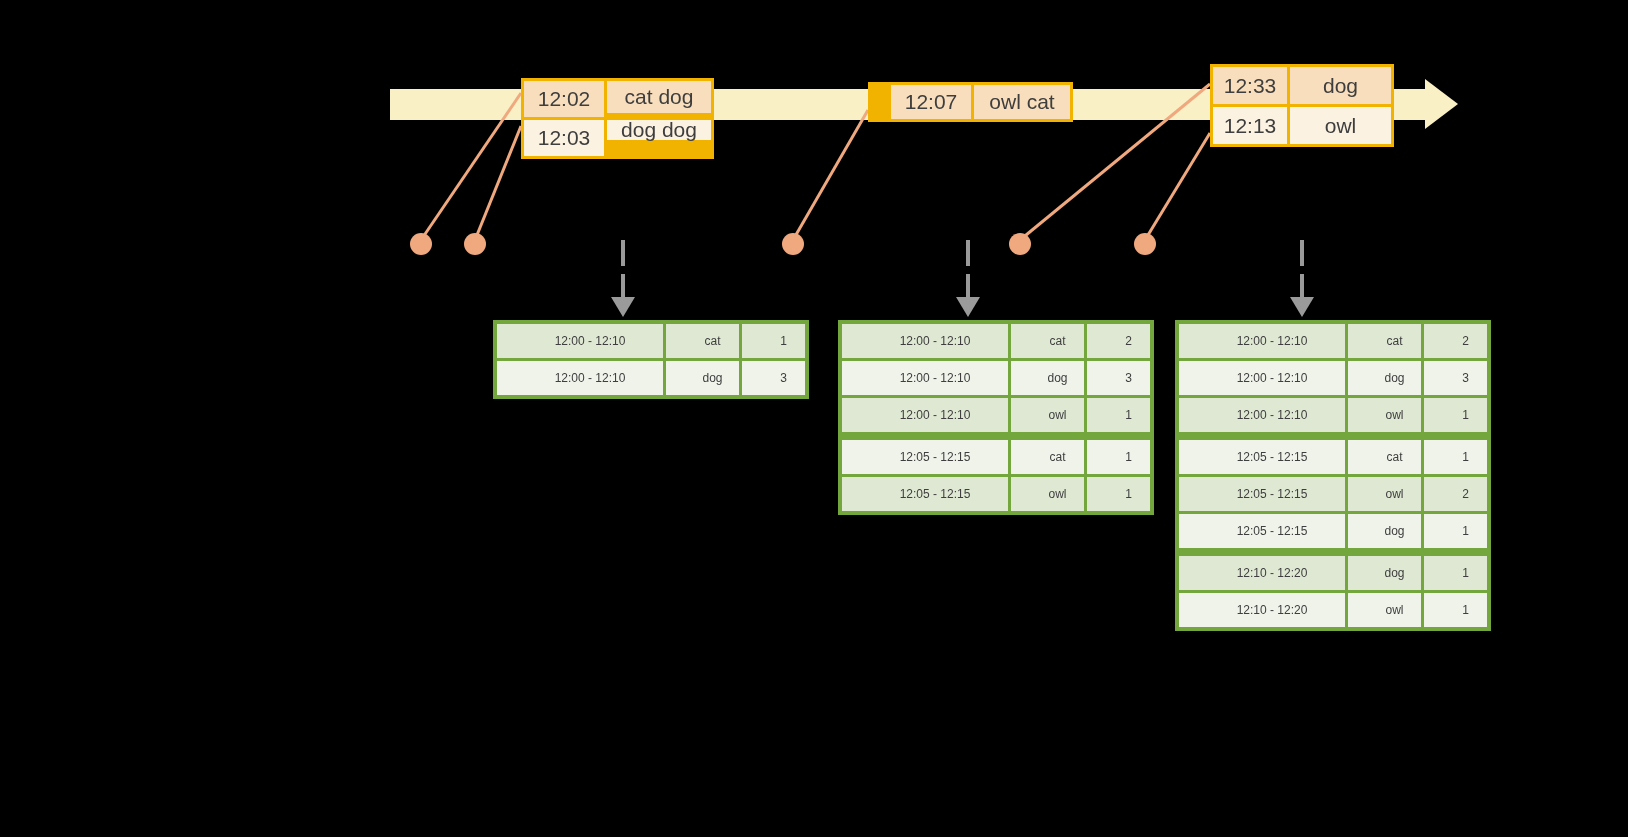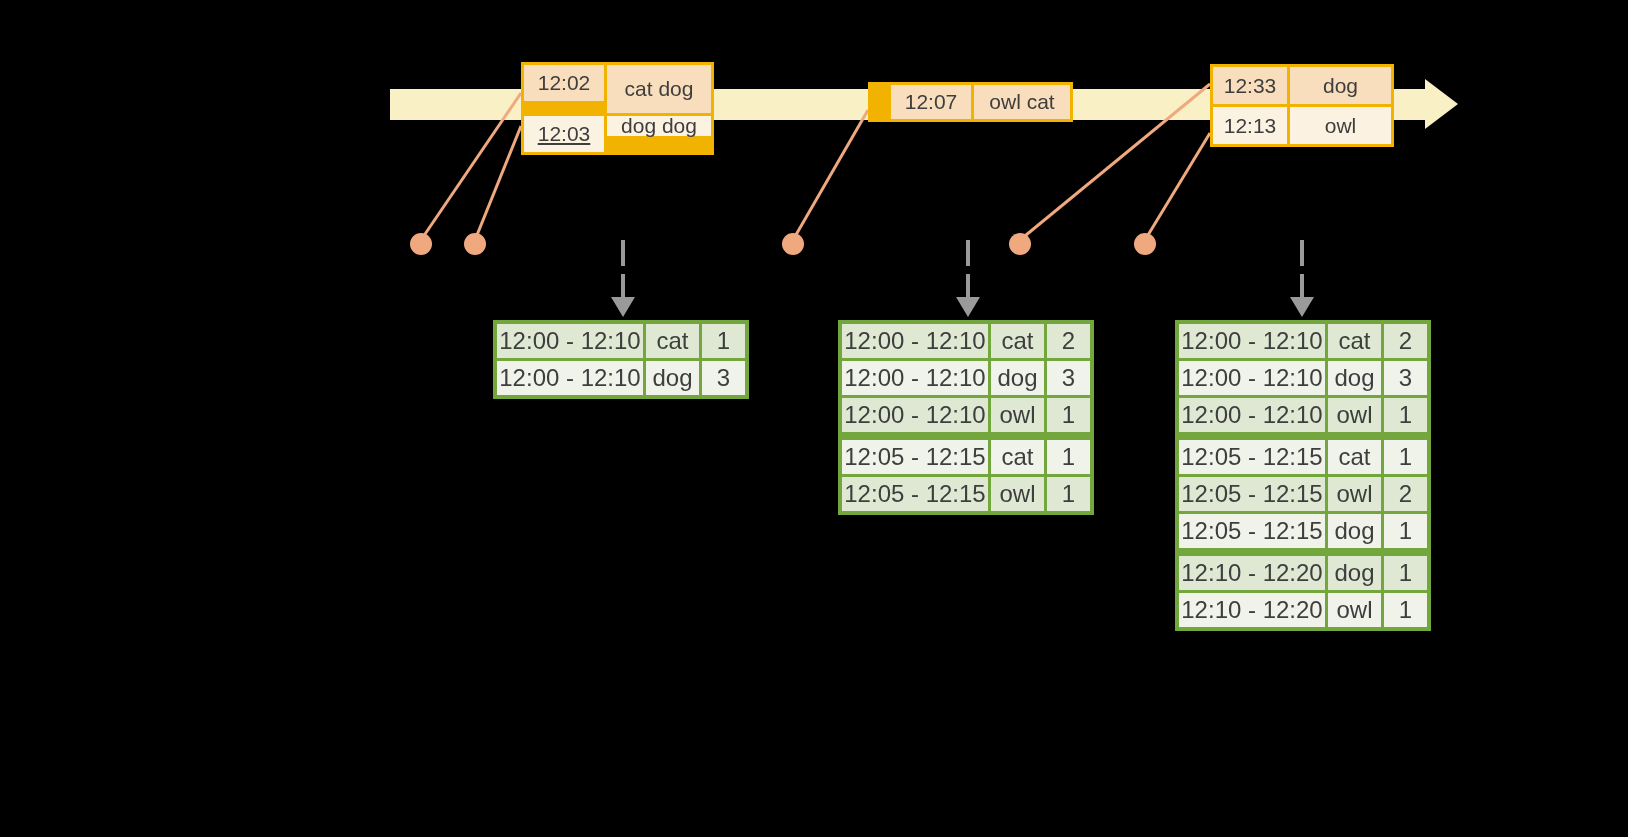--- a/index.html
+++ b/index.html
@@ -20,21 +20,21 @@
   .etable{position:absolute;z-index:3;background:var(--eb);padding:3px;display:flex;flex-direction:column;gap:3px;}
   .erow{display:flex;gap:3px;}
   .ecell{display:flex;align-items:center;justify-content:center;font-size:21px;color:var(--txt);}
   .erow.dark .ecell{background:var(--e-dark);}
   .erow.light .ecell{background:var(--e-light);}
   
   .gtable{position:absolute;z-index:3;background:var(--gb);padding:4px;display:flex;flex-direction:column;}
   .grow{display:flex;gap:3px;margin-top:3px;}
   .grow:first-child{margin-top:0;}
   .grow.group-start{margin-top:8px;}
-  .gcell{display:flex;align-items:center;justify-content:center;height:34px;font-size:24px;color:var(--txt);}
+  .gcell{display:flex;align-items:center;justify-content:center;height:34px;font-size:12px;color:var(--txt);padding-left:20px;}
   .grow.dark .gcell{background:var(--g-dark);}
   .grow.light .gcell{background:var(--g-light);}
   .gcell.c-window{width:146px;}
   .gcell.c-word{width:53px;}
   .gcell.c-count{width:43px;}
 </style>
 </head>
 <body>
 
 <div id="stage">
@@ -60,27 +60,27 @@
       <g>
         <line x1="968" y1="240" x2="968" y2="299" stroke="#9A9A9A" stroke-width="4" stroke-dasharray="26 8"></line>
         <polygon points="956,297 980,297 968,317" fill="#9A9A9A"></polygon>
       </g>
       <g>
         <line x1="1302" y1="240" x2="1302" y2="299" stroke="#9A9A9A" stroke-width="4" stroke-dasharray="26 8"></line>
         <polygon points="1290,297 1314,297 1302,317" fill="#9A9A9A"></polygon>
       </g>
     </svg>
 
-  <div class="etable" id="etable-0" style="left:521px;top:62px;">
+  <div class="etable" id="etable-0" style="left:521px;top:78px;">
       <div class="erow dark">
         <div class="ecell" style="width: 80px; height: 36px;">12:02</div>
-        <div class="ecell" style="width: 104px; height: 48px;">cat dog</div>
+        <div class="ecell" style="width: 104px; height: 32px;">cat dog</div>
       </div>
       <div class="erow light">
-        <div class="ecell" style="width: 80px; height: 36px; text-decoration: underline;">12:03</div>
+        <div class="ecell" style="width: 80px; height: 36px;">12:03</div>
         <div class="ecell" style="width: 104px; height: 20px;">dog dog</div>
       </div>
     </div>
   <div class="etable" id="etable-1" style="left:868px;top:82px;padding-left:23px;">
       <div class="erow dark">
         <div class="ecell" style="width: 80px; height: 34px;">12:07</div>
         <div class="ecell" style="width: 96px; height: 34px;">owl cat</div>
       </div>
     </div>
   <div class="etable" id="etable-2" style="left:1210px;top:64px;">

